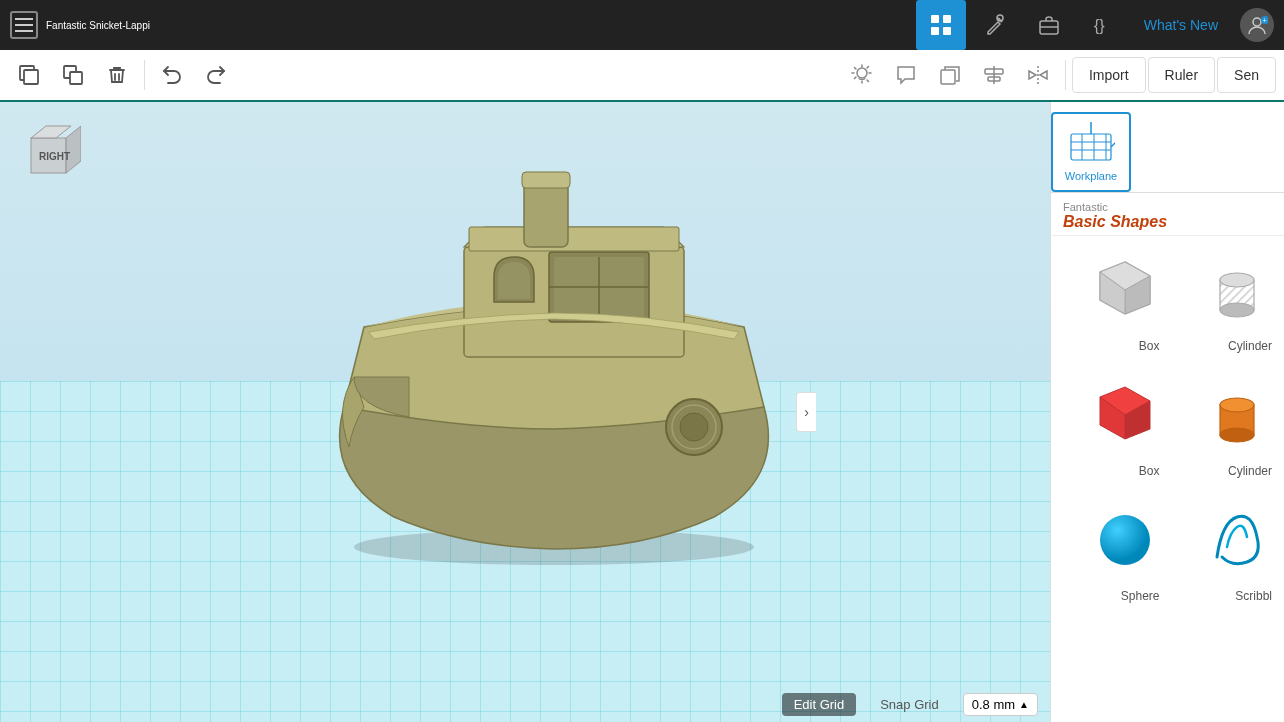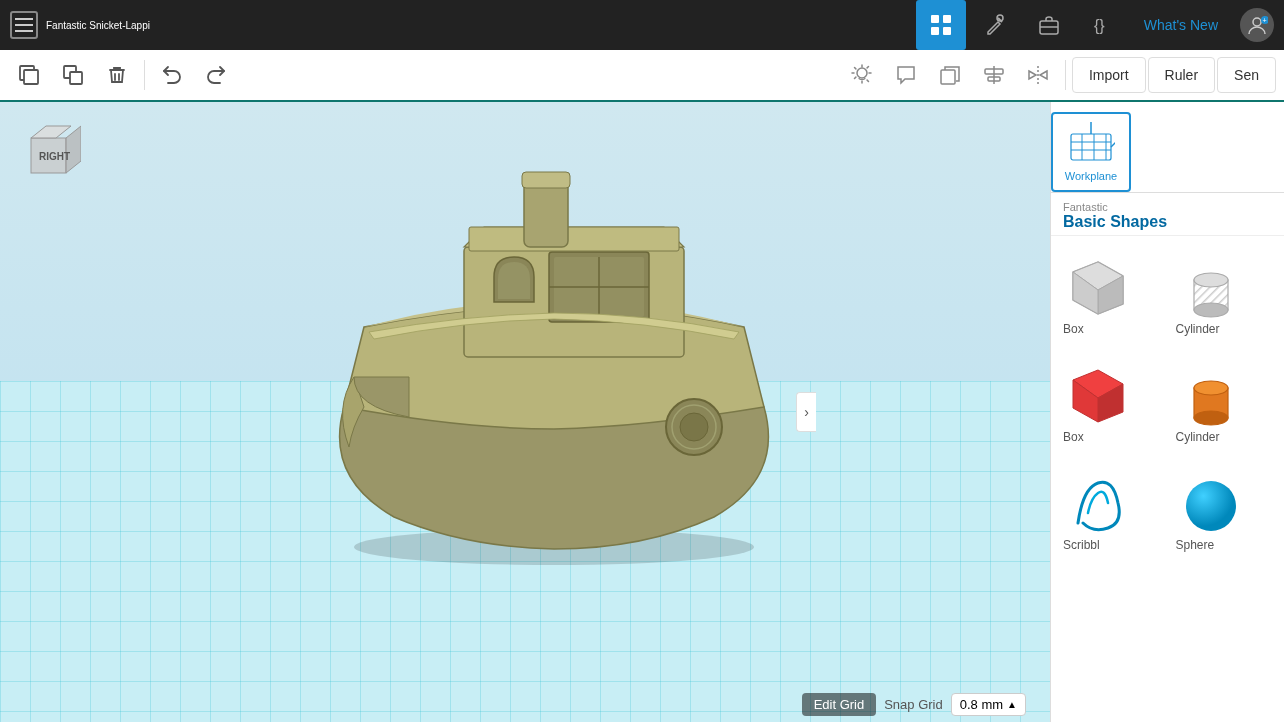--- a/index.html
+++ b/index.html
@@ -164,22 +164,22 @@
     }
 
     
     .bottom-bar {
       position: absolute;
       bottom: 0; left: 0; right: 0;
       height: 36px;
       display: flex;
       align-items: center;
       justify-content: flex-end;
-      padding: 0 24px;
-      gap: 8px;
+      padding: 0 12px;
+      gap: 24px;
     }
     .edit-grid-btn {
       background: rgba(0,0,0,0.5);
       color: #fff;
       border: none;
       border-radius: 4px;
       padding: 4px 12px;
       font-size: 13px;
       cursor: pointer;
     }
@@ -230,37 +230,38 @@
       padding: 8px 12px 4px;
       border-bottom: 1px solid #eee;
     }
     .panel-section-sub {
       font-size: 11px;
       color: #888;
     }
     .panel-section-title {
       font-size: 16px;
       font-weight: 600;
-      color: #0369a1;
+      color: #c2410c;
+      font-style: italic;
     }
 
     .panel-shapes {
       flex: 1;
       overflow-y: auto;
       padding: 8px;
     }
     .shapes-grid {
       display: grid;
       grid-template-columns: 1fr 1fr;
       gap: 8px;
     }
     .shape-item {
       display: flex; flex-direction: column;
-      align-items: flex-start; justify-content: center;
-      gap: 0;
+      align-items: flex-end; justify-content: center;
+      gap: 17px;
       cursor: pointer;
       padding: 8px 4px;
       border-radius: 4px;
     }
     .shape-label {
       font-size: 12px;
       color: #555;
     }
 
     
@@ -550,36 +551,36 @@
           <svg width="70" height="70" viewBox="0 0 70 70" fill="none">
             <rect x="18" y="28" width="34" height="30" fill="#e07820" stroke="#c06010" stroke-width="1.2"></rect>
             <ellipse cx="35" cy="28" rx="17" ry="7" fill="#f09030" stroke="#c06010" stroke-width="1.2"></ellipse>
             <ellipse cx="35" cy="58" rx="17" ry="7" fill="#c06010" stroke="#c06010" stroke-width="1.2"></ellipse>
           </svg>
           <span class="shape-label">Cylinder</span>
         </div>
 
         <div class="shape-item">
           <svg width="70" height="70" viewBox="0 0 70 70" fill="none">
-            <path d="M15 55 Q20 20 35 15 Q50 10 55 35 Q60 55 45 60 Q30 65 20 55" stroke="#0088bb" stroke-width="3" fill="none" stroke-linecap="round"></path>
-            <path d="M25 45 Q28 30 35 25 Q42 20 45 35" stroke="#00aadd" stroke-width="2.5" fill="none" stroke-linecap="round"></path>
-          </svg>
-          <span class="shape-label">Scribbl</span>
-        </div>
-
-        <div class="shape-item">
-          <svg width="70" height="70" viewBox="0 0 70 70" fill="none">
             <defs>
               <radialGradient id="sphereGrad" cx="35%" cy="30%" r="60%">
                 <stop offset="0%" stop-color="#40d0ff"></stop>
                 <stop offset="100%" stop-color="#0088bb"></stop>
               </radialGradient>
             </defs>
             <circle cx="35" cy="38" r="25" fill="url(#sphereGrad)"></circle>
           </svg>
           <span class="shape-label">Sphere</span>
         </div>
 
+        <div class="shape-item">
+          <svg width="70" height="70" viewBox="0 0 70 70" fill="none">
+            <path d="M15 55 Q20 20 35 15 Q50 10 55 35 Q60 55 45 60 Q30 65 20 55" stroke="#0088bb" stroke-width="3" fill="none" stroke-linecap="round"></path>
+            <path d="M25 45 Q28 30 35 25 Q42 20 45 35" stroke="#00aadd" stroke-width="2.5" fill="none" stroke-linecap="round"></path>
+          </svg>
+          <span class="shape-label">Scribbl</span>
+        </div>
+
       </div>
     </div>
   </div>
 
 </div>
 
 </body></html>

